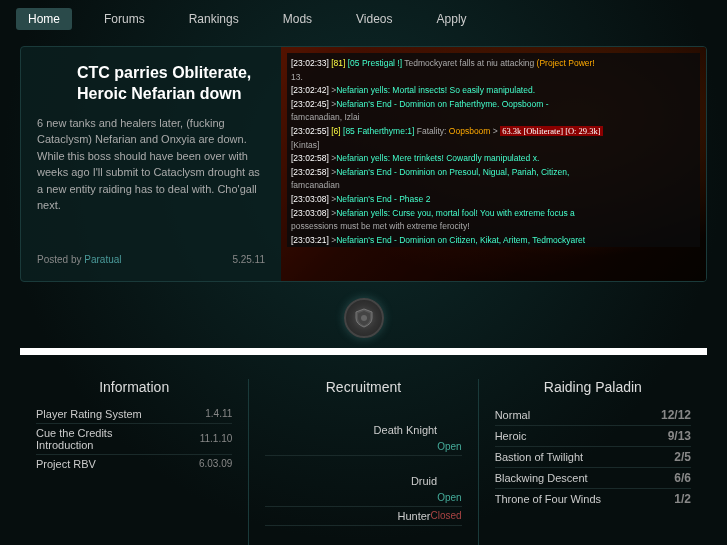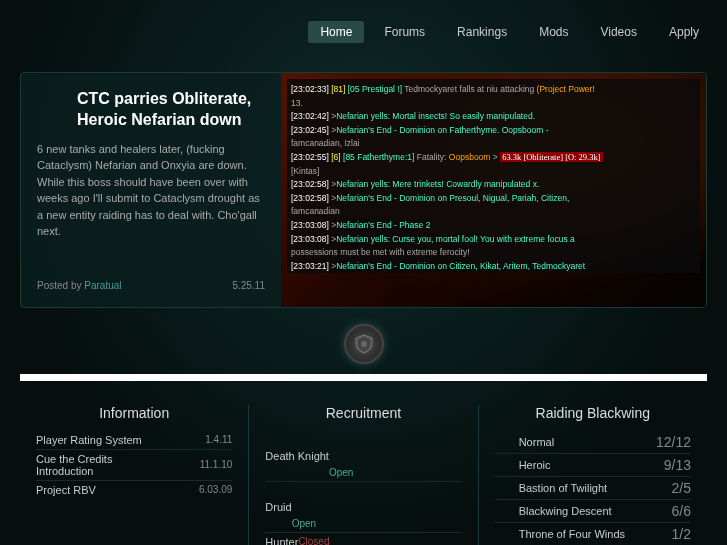--- a/index.html
+++ b/index.html
@@ -20,24 +20,23 @@
       top: 0; left: 0; right: 0; bottom: 0;
       background: radial-gradient(ellipse at 50% 30%, #0d2a2a 0%, #060e0e 70%);
       z-index: 0;
     }
 
     
     .nav-bar {
       position: relative;
       z-index: 10;
       display: flex;
-      justify-content: flex-end;
-      align-items: center;
-      padding: 21px 16px;
-      gap: 8px;
+      align-items: center;
+      padding: 8px 16px;
+      gap: 20px;
     }
 
     .nav-item {
       padding: 4px 12px;
       font-size: 12px;
       color: #ccc;
       cursor: pointer;
       border-radius: 3px;
       transition: background 0.2s;
     }
@@ -211,21 +210,21 @@
       border-bottom: 1px solid #1a2a2a;
     }
 
     .info-row:last-child { border-bottom: none; }
 
     .info-label { color: #ccc; }
     .info-value { color: #888; font-size: 10px; margin-left: 48px; }
 
     .recruit-row {
       display: flex;
-      justify-content: flex-start;
+      justify-content: flex-end;
       align-items: center;
       padding: 3px 0;
       font-size: 11px;
       border-bottom: 1px solid #1a2a2a;
     }
 
     .recruit-row:last-child { border-bottom: none; }
 
     .recruit-class { color: #ccc; }
     .recruit-status { font-size: 10px; }
@@ -236,22 +235,22 @@
     .raid-row {
       display: flex;
       justify-content: space-between;
       align-items: center;
       padding: 3px 0;
       font-size: 11px;
       border-bottom: 1px solid #1a2a2a;
     }
 
     .raid-row:last-child { border-bottom: none; }
-    .raid-name { color: #ccc; margin-left: 24px; }
-    .raid-progress { color: #888; font-size: 14px; }
+    .raid-name { color: #ccc; }
+    .raid-progress { color: #888; font-size: 12px; font-weight: bold; }
   </style>
 </head>
 <body>
 
 <nav class="nav-bar">
   <div class="nav-item active">Home</div>
   <div class="nav-item">Forums</div>
   <div class="nav-item">Rankings</div>
   <div class="nav-item">Mods</div>
   <div class="nav-item">Videos</div>
@@ -353,21 +352,21 @@
         <span class="recruit-class">Priest</span>
         <span class="recruit-status status-heal">Heal</span>
       </div>
       <div class="recruit-row">
         <span class="recruit-class">Rogue</span>
         <span class="recruit-status status-open">Open</span>
       </div>
     </div>
 
     <div class="section">
-      <h3 class="section-title">Raiding Blackwing</h3>
+      <h3 class="section-title">Raiding Paladin</h3>
       <div class="raid-row">
         <span class="raid-name">Normal</span>
         <span class="raid-progress">12/12</span>
       </div>
       <div class="raid-row">
         <span class="raid-name">Heroic</span>
         <span class="raid-progress">9/13</span>
       </div>
       <div class="raid-row">
         <span class="raid-name">Bastion of Twilight</span>

